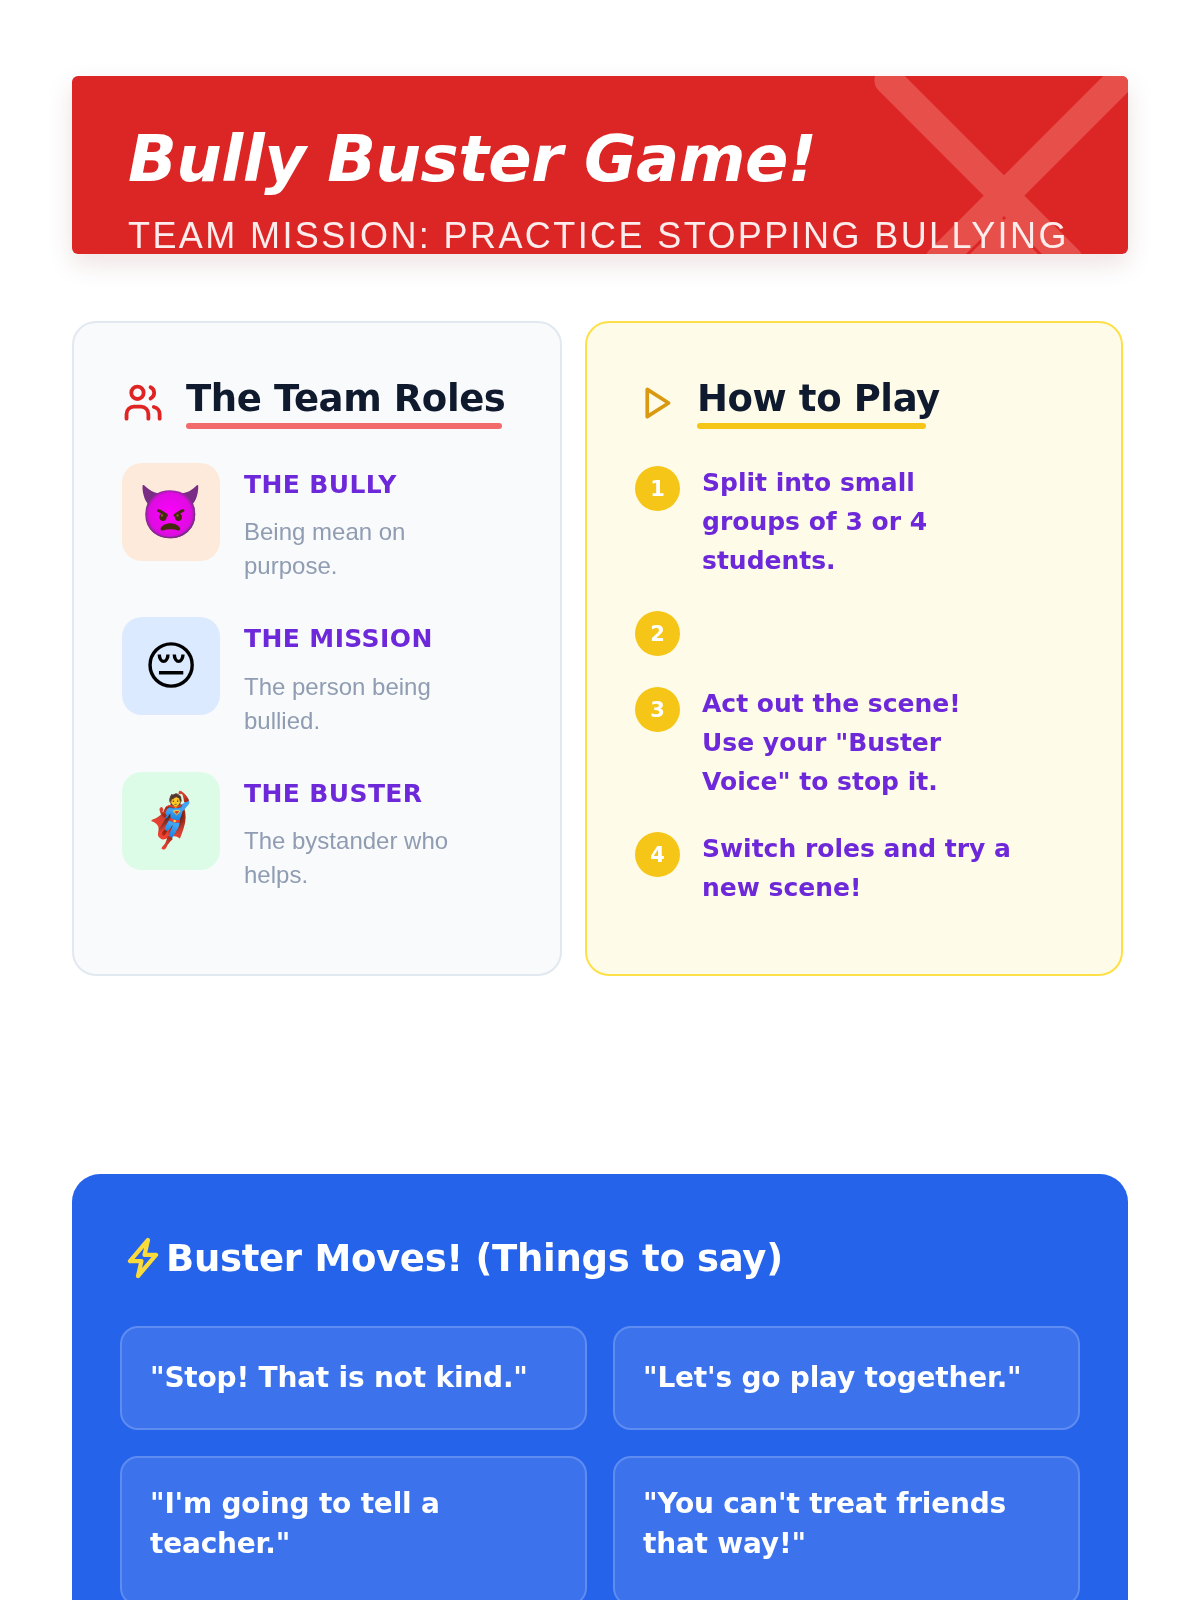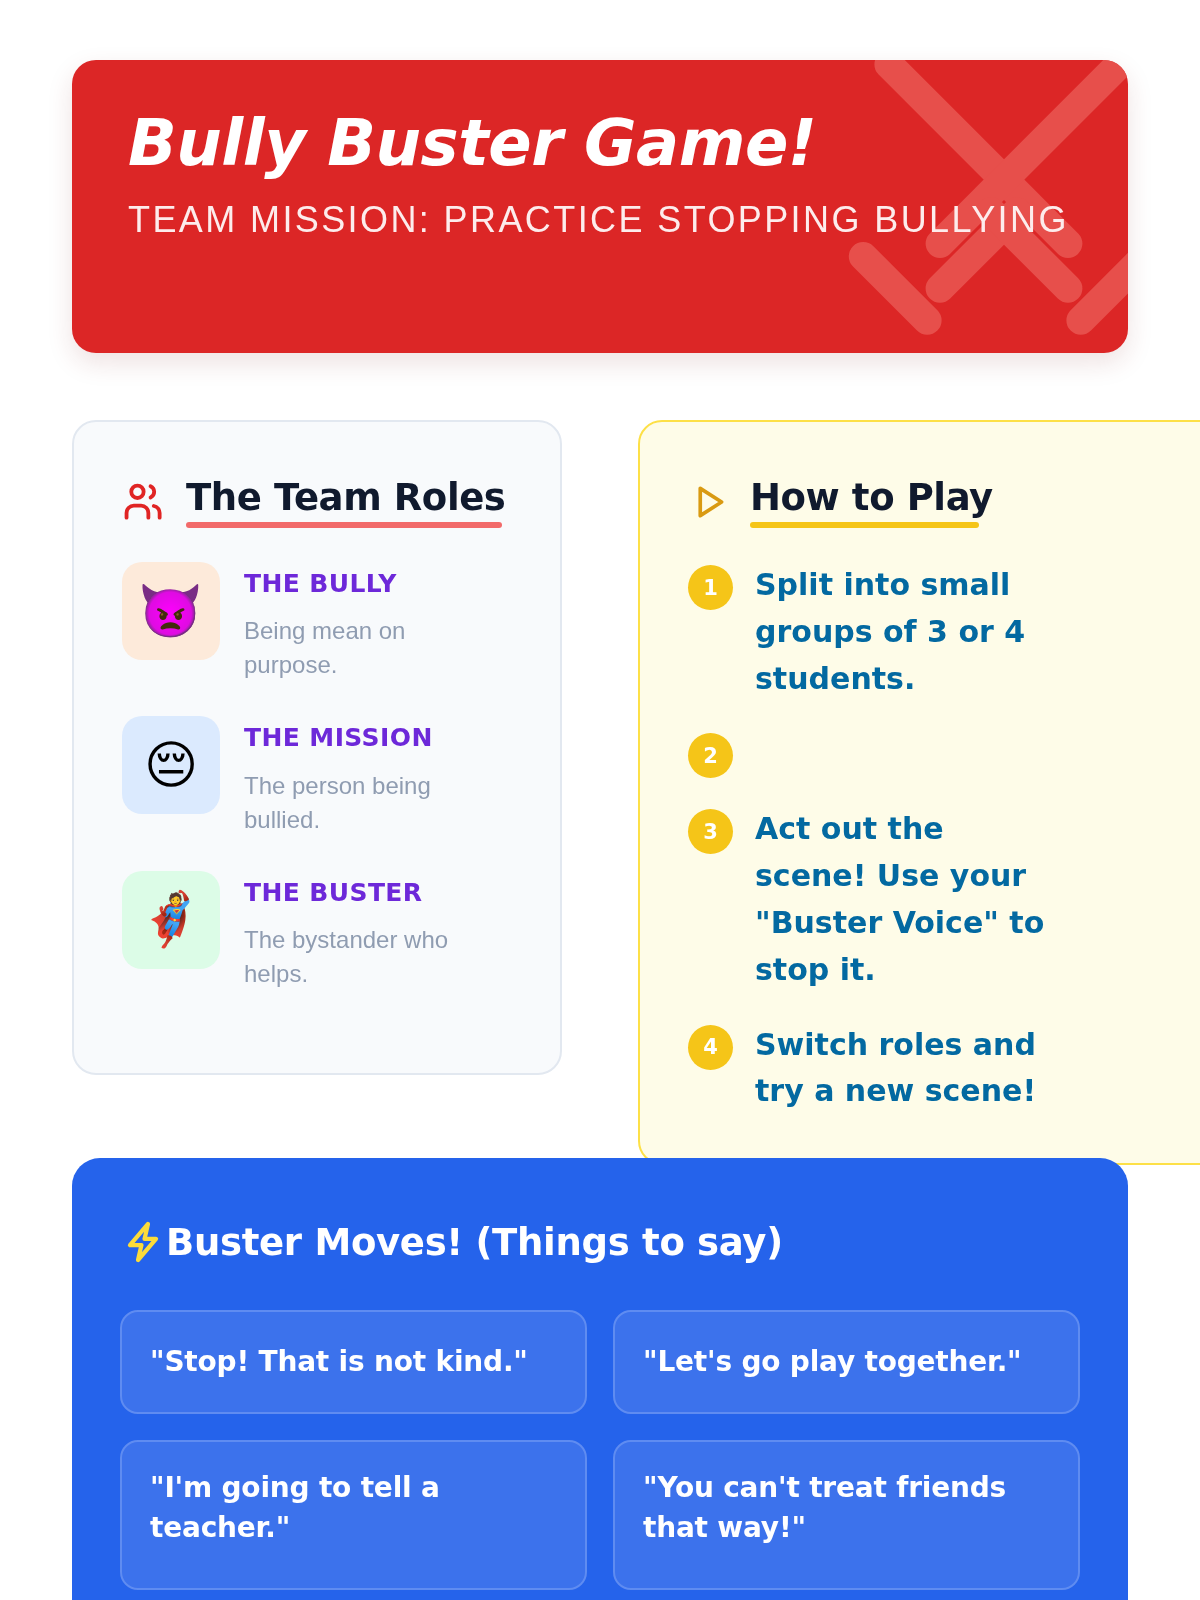--- a/index.html
+++ b/index.html
@@ -16,24 +16,24 @@
     position: relative;
     width: 1200px;
     height: 1600px;
     padding: 0 72px;
     background: #ffffff;
   }
 
   
   .hero {
     position: relative;
-    margin-top: 60px;
-    height: 293px;
+    margin-top: 76px;
+    height: 178px;
     background: #dc2626;
-    border-radius: 24px;
+    border-radius: 6px;
     overflow: hidden;
     box-shadow: 0 10px 26px rgba(120,30,30,0.13);
   }
   .hero-deco {
     position: absolute;
     right: -36px;
     top: -34px;
     width: 320px;
     height: 320px;
     opacity: 0.92;
@@ -56,26 +56,26 @@
     margin-top: 22px;
     font-size: 36px;
     font-weight: normal;
     color: #fdecec;
     letter-spacing: 2.4px;
   }
 
   
   .columns {
     display: flex;
-    gap: 76px;
+    gap: 23px;
     margin-top: 67px;
     align-items: flex-start;
   }
   .col-left  { width: 490px; flex: none; }
-  .col-right { width: 593px; flex: none; border-radius: 15px; }
+  .col-right { width: 538px; flex: none; border-radius: 15px; }
 
   .card {
     border-radius: 24px;
   }
   .card-roles {
     background: #f8fafc;
     border: 2px solid #e2e8f0;
     padding: 54px 40px 48px 48px;
     min-height: 655px;
   }
@@ -166,24 +166,24 @@
     font-family: "DejaVu Sans", sans-serif;
     font-size: 21px;
     font-weight: bold;
     display: flex;
     align-items: center;
     justify-content: center;
     margin-top: 3px;
   }
   .step-text {
     font-family: "DejaVu Sans", sans-serif;
-    font-size: 30px;
+    font-size: 25px;
     font-weight: bold;
     line-height: 1.56;
-    color: #0369a1;
+    color: #6d28d9;
     max-width: 310px;
   }
 
   
   .moves {
     position: absolute;
     left: 72px;
     top: 1098px;
     width: 1056px;
     height: 520px;

